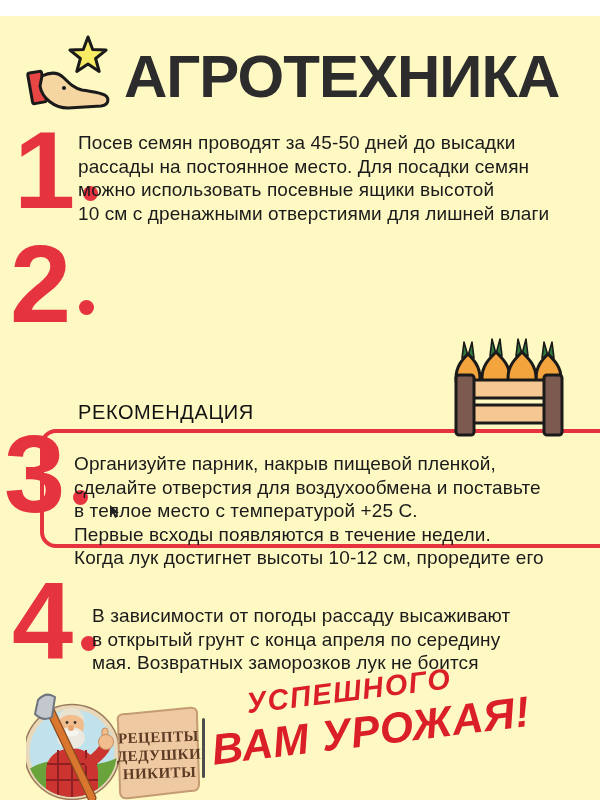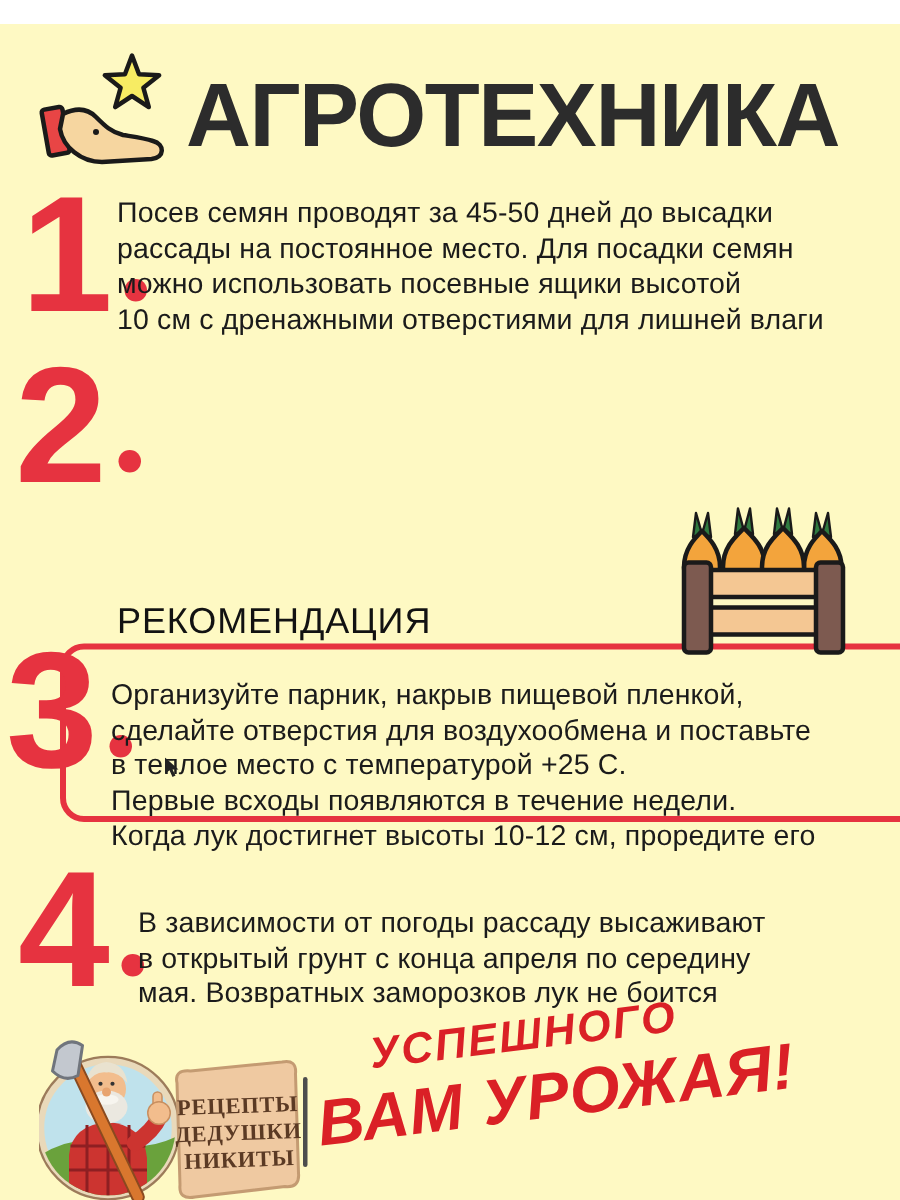--- a/index.html
+++ b/index.html
@@ -33,21 +33,21 @@
   .txt-1 { left:78px; top:115px; width:492px; }
   .num-2 { left:10px; top:224px; }
   .txt-2 { left:86px; top:228px; width:480px; }
   .num-3 { left:4px;  top:414px; }
   .txt-3 { left:74px; top:436px; width:505px; }
   .num-4 { left:12px; top:560px; }
   .txt-4 { left:92px; top:588px; width:470px; }
   
   .reco-label {
     position:absolute; left:78px; top:385px;
-    font-size:24px; letter-spacing:0.6px; color:#121212; font-weight:500;
+    font-size:20px; letter-spacing:0.6px; color:#121212; font-weight:500;
   }
   .reco-box {
     position:absolute; left:40px; top:413px; width:585px; height:119px;
     border:4px solid #e63340; border-radius:16px; z-index:1; background:transparent;
   }
   .crate-illustration { position:absolute; left:450px; top:318px; width:118px; height:104px; z-index:3; }
   .cursor-artifact { position:absolute; left:110px; top:489px; width:10px; height:14px; z-index:4; }
   
   .brand-logo { position:absolute; left:26px; top:674px; width:180px; height:120px; }
   .footer-divider {

